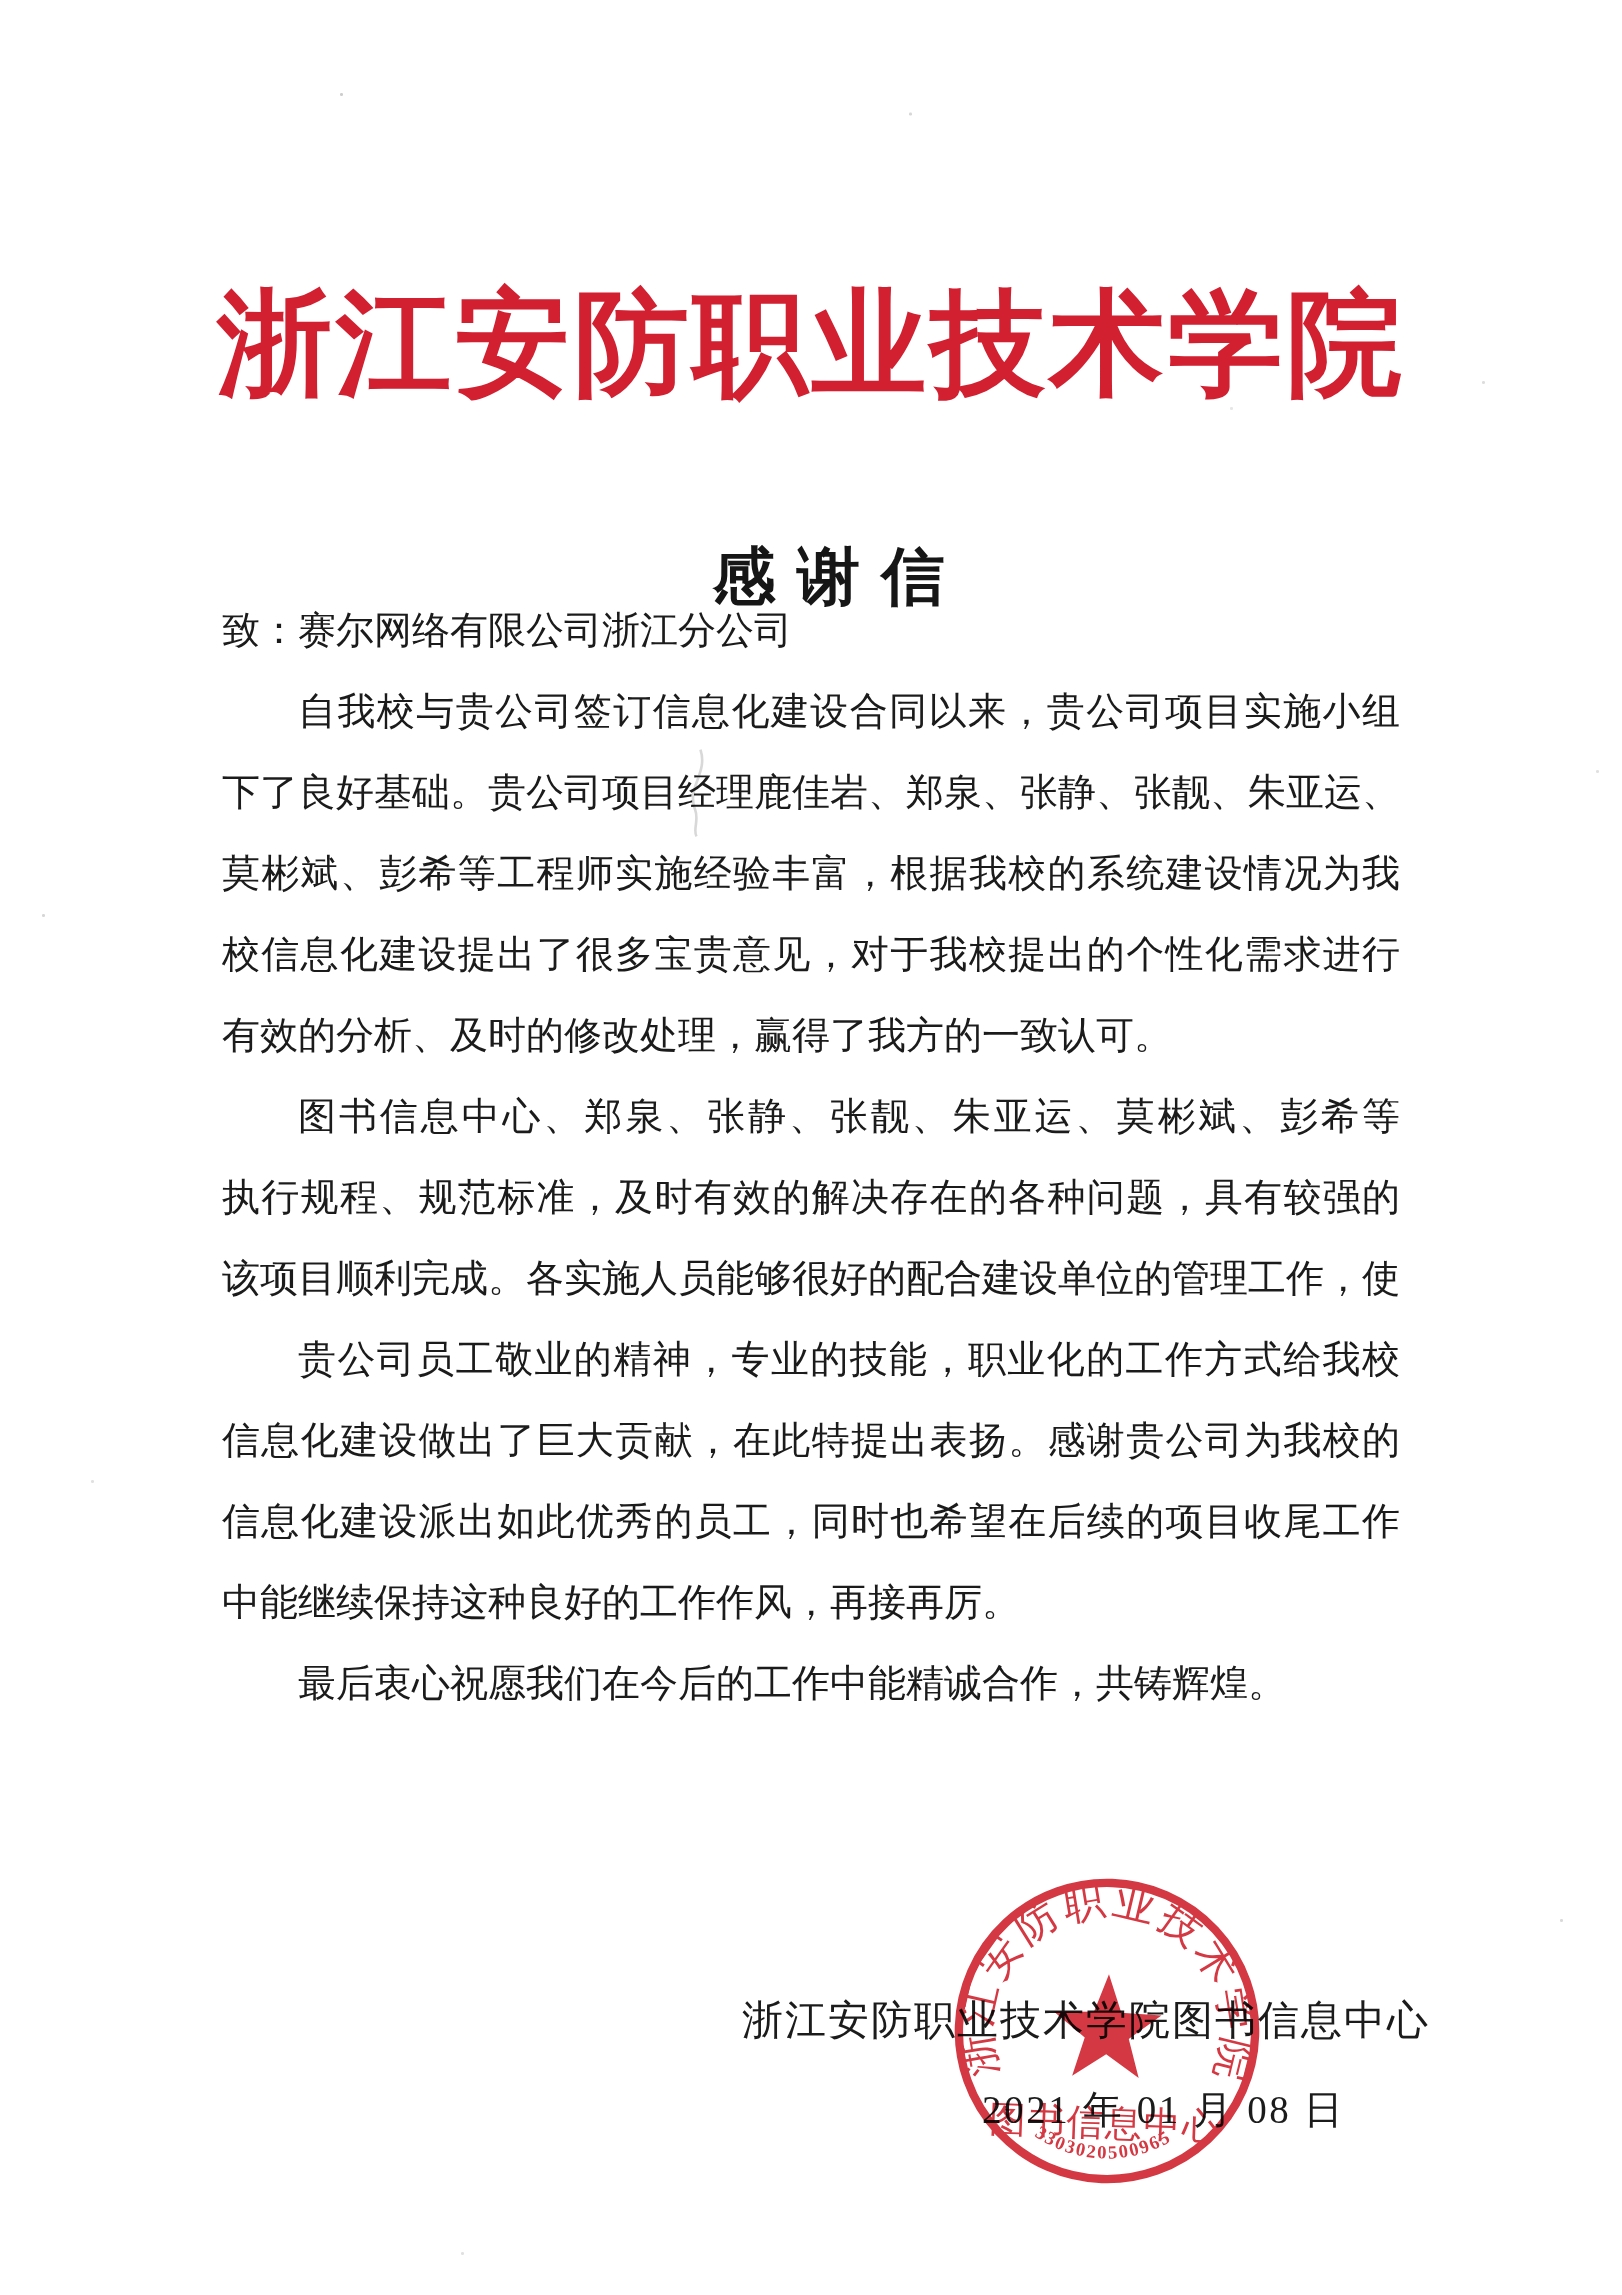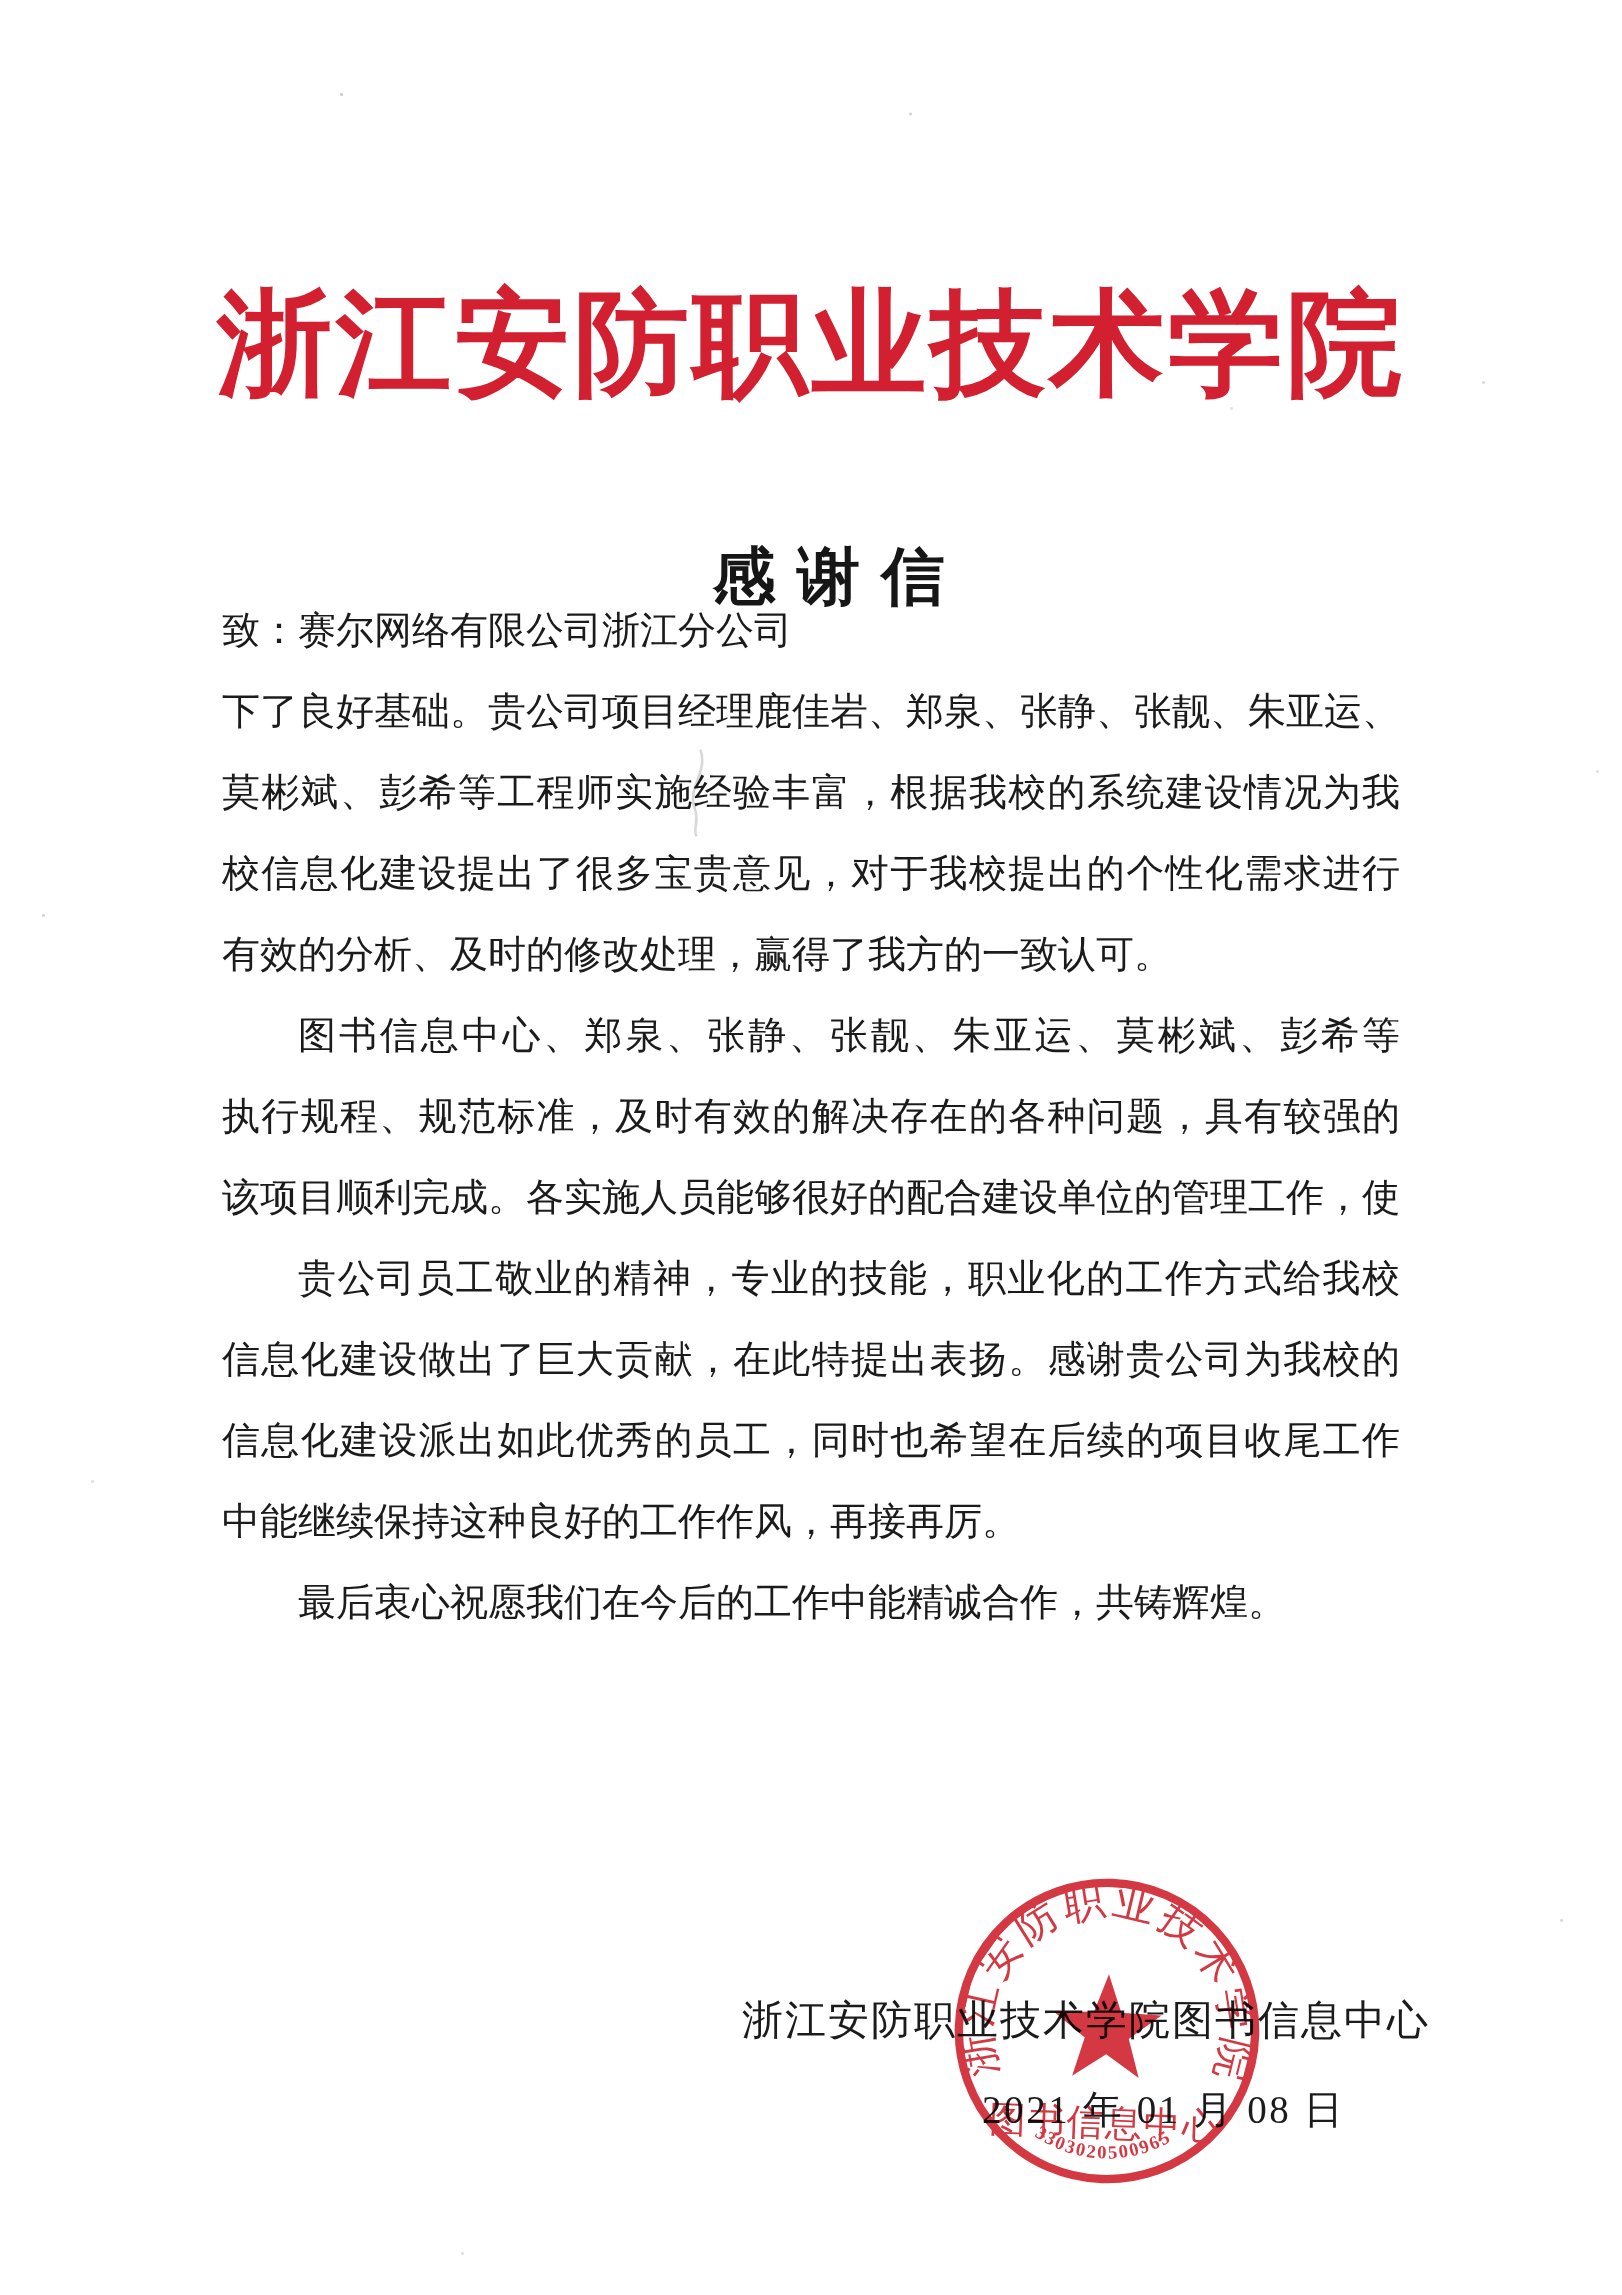--- a/index.html
+++ b/index.html
@@ -84,20 +84,21 @@
   <div class="letterhead">浙江安防职业技术学院</div>
 
   <div class="doc-title">感谢信</div>
 
   <svg class="squiggle" width="33" height="92" viewBox="0 0 50 140">
     <path d="M28 4 C40 40, 6 62, 20 96 C26 112, 16 126, 22 136" stroke="#b9b9b9" stroke-width="4" fill="none"></path>
   </svg>
 
   <div class="body-block">
       <div class="line plain">致：赛尔网络有限公司浙江分公司</div>
+      <div class="line full ind">自我校与贵公司签订信息化建设合同以来，贵公司项目实施小组</div>
       <div class="line full">下了良好基础。贵公司项目经理鹿佳岩、郑泉、张静、张靓、朱亚运、</div>
       <div class="line full">莫彬斌、彭希等工程师实施经验丰富，根据我校的系统建设情况为我</div>
       <div class="line full">校信息化建设提出了很多宝贵意见，对于我校提出的个性化需求进行</div>
       <div class="line plain">有效的分析、及时的修改处理，赢得了我方的一致认可。</div>
       <div class="line full ind">图书信息中心、郑泉、张静、张靓、朱亚运、莫彬斌、彭希等</div>
       <div class="line full">执行规程、规范标准，及时有效的解决存在的各种问题，具有较强的</div>
       <div class="line full">该项目顺利完成。各实施人员能够很好的配合建设单位的管理工作，使</div>
       <div class="line full ind">贵公司员工敬业的精神，专业的技能，职业化的工作方式给我校</div>
       <div class="line full">信息化建设做出了巨大贡献，在此特提出表扬。感谢贵公司为我校的</div>
       <div class="line full">信息化建设派出如此优秀的员工，同时也希望在后续的项目收尾工作</div>

